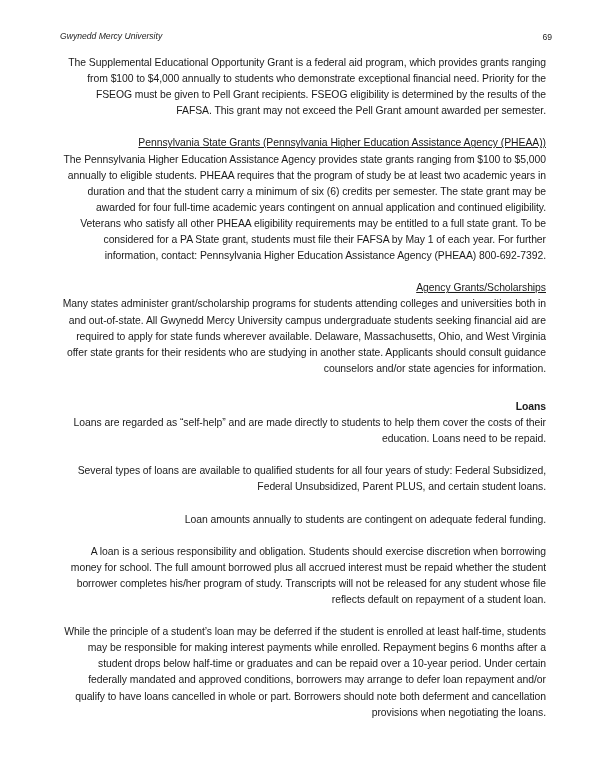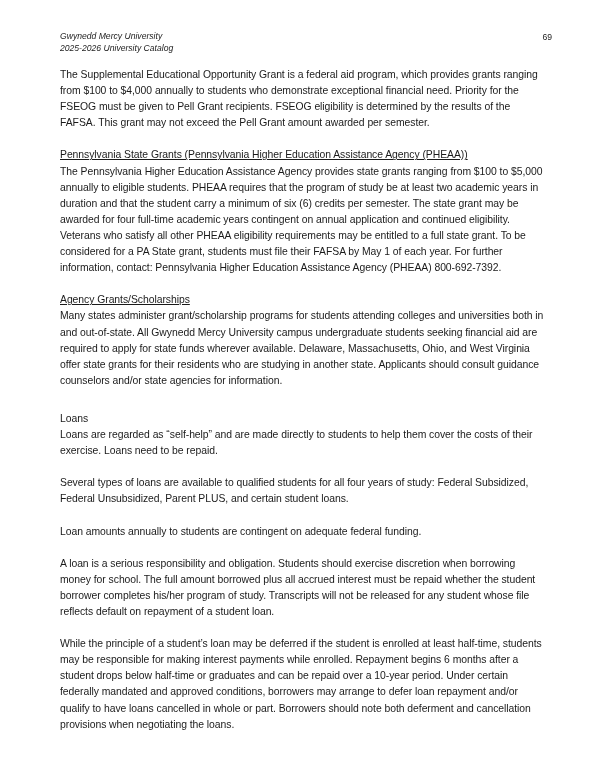--- a/index.html
+++ b/index.html
@@ -2,31 +2,30 @@
 <html><head>
 <meta charset="utf-8">
 <style>
   html, body { margin: 0; padding: 0; background: #ffffff; }
   body { width: 600px; height: 776px; position: relative; overflow: hidden;
          font-family: "Liberation Sans", sans-serif; color: #1a1a1a; }
   .page { position: absolute; left: 60px; top: 30px; width: 486px; }
   .hdr { font-style: italic; font-size: 8.6px; line-height: 12px; color: #222; position: relative; }
   .hdr .pg { position: absolute; right: -6px; top: 1px; font-style: normal; }
   .body { margin-top: 13px; font-size: 10.4px; line-height: 16.1px; letter-spacing: -0.05px; }
-  p { margin: 0 0 16.1px 0; }
+  p { margin: 0 0 16.1px 0; text-align: right; }
   .h-u { text-decoration: underline; display: block; }
-  .h-b { font-weight: normal; display: block; margin-top: 22px; }
+  .h-b { font-weight: bold; display: block; margin-top: 22px; }
 </style>
 </head>
 <body>
 
 <div class="page">
   <div class="hdr">
     <div>Gwynedd Mercy University</div>
-    <div>2025-2026 University Catalog</div>
     <span class="pg">69</span>
   </div>
 
   <div class="body">
     <p>The Supplemental Educational Opportunity Grant is a federal aid program, which provides grants ranging from $100 to $4,000 annually to students who demonstrate exceptional financial need. Priority for the FSEOG must be given to Pell Grant recipients. FSEOG eligibility is determined by the results of the FAFSA. This grant may not exceed the Pell Grant amount awarded per semester.</p>
 
     <p>
       <span class="h-u">Pennsylvania State Grants (Pennsylvania Higher Education Assistance Agency (PHEAA))</span>
       <span>The Pennsylvania Higher Education Assistance Agency provides state grants ranging from $100 to $5,000 annually to eligible students. PHEAA requires that the program of study be at least two academic years in duration and that the student carry a minimum of six (6) credits per semester. The state grant may be awarded for four full-time academic years contingent on annual application and continued eligibility. Veterans who satisfy all other PHEAA eligibility requirements may be entitled to a full state grant. To be considered for a PA State grant, students must file their FAFSA by May 1 of each year. For further information, contact: Pennsylvania Higher Education Assistance Agency (PHEAA) 800-692-7392.</span>
     </p>
@@ -34,20 +33,20 @@
     <p>
       <span class="h-u">Agency Grants/Scholarships</span>
       <span>Many states administer grant/scholarship programs for students attending colleges and universities both in and out-of-state. All Gwynedd Mercy University campus undergraduate students seeking financial aid are required to apply for state funds wherever available. Delaware, Massachusetts, Ohio, and West Virginia offer state grants for their residents who are studying in another state. Applicants should consult guidance counselors and/or state agencies for information.</span>
     </p>
 
     <p>
     </p>
 
     <p>
       <span class="h-b">Loans</span>
-      <span>Loans are regarded as “self-help” and are made directly to students to help them cover the costs of their exercise. Loans need to be repaid.</span>
+      <span>Loans are regarded as “self-help” and are made directly to students to help them cover the costs of their education. Loans need to be repaid.</span>
     </p>
     <p>Several types of loans are available to qualified students for all four years of study: Federal Subsidized, Federal Unsubsidized, Parent PLUS, and certain student loans.</p>
     <p>Loan amounts annually to students are contingent on adequate federal funding.</p>
     <p>A loan is a serious responsibility and obligation. Students should exercise discretion when borrowing money for school. The full amount borrowed plus all accrued interest must be repaid whether the student borrower completes his/her program of study. Transcripts will not be released for any student whose file reflects default on repayment of a student loan.</p>
     <p>While the principle of a student’s loan may be deferred if the student is enrolled at least half-time, students may be responsible for making interest payments while enrolled. Repayment begins 6 months after a student drops below half-time or graduates and can be repaid over a 10-year period. Under certain federally mandated and approved conditions, borrowers may arrange to defer loan repayment and/or qualify to have loans cancelled in whole or part. Borrowers should note both deferment and cancellation provisions when negotiating the loans.</p>
   </div>
 </div>
 
 </body></html>

